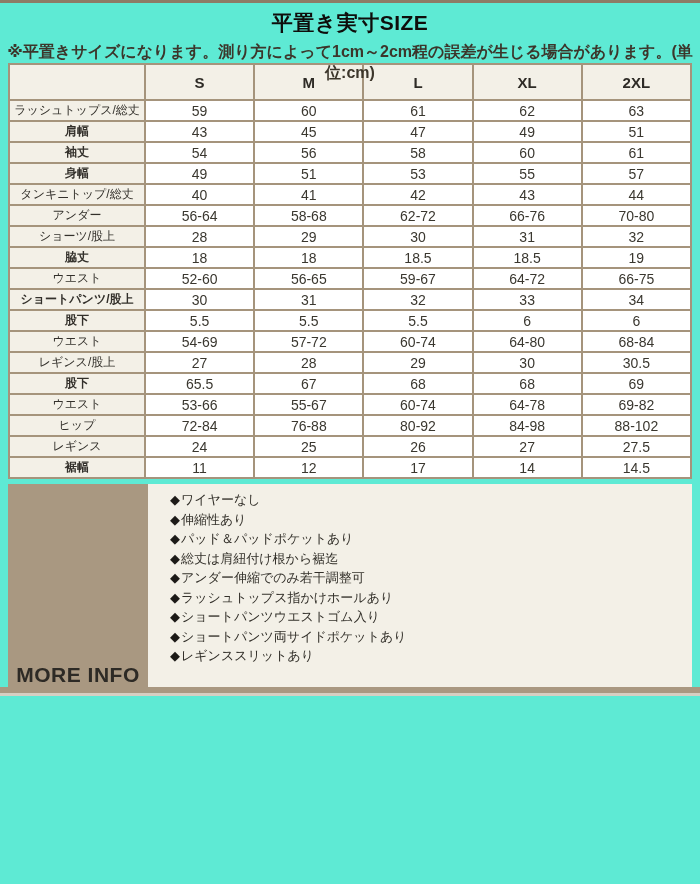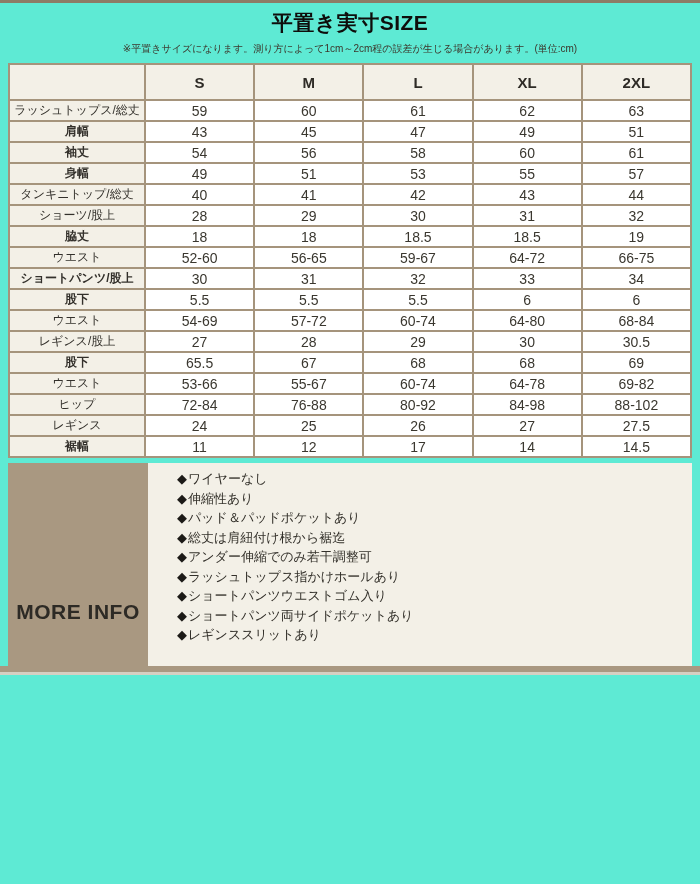--- a/index.html
+++ b/index.html
@@ -15,22 +15,23 @@
   .hdr { height: 60px; text-align: center; }
   .hdr h1 {
     padding-top: 6px;
     font-size: 21px;
     font-weight: 700;
     color: #0e0d0b;
     letter-spacing: 0.5px;
   }
   .hdr p {
     margin-top: 5px;
-    font-size: 10px;
+    font-size: 16px;
     color: #3c362b;
+    font-weight: bold;
   }
 
   
   table.size-table {
     width: 684px;
     margin: 0 8px;
     border-collapse: collapse;
     table-layout: fixed;
   }
   .size-table th, .size-table td {
@@ -56,32 +57,32 @@
     color: #3a372f;
   }
 
   
   .more-info { margin: 5px 8px 0 8px; height: 203px; display: flex; }
   .mi-label-cell {
     width: 140px;
     background: #a99881;
     display: flex;
     justify-content: center;
-    align-items: center;
+    align-items: flex-end;
   }
   .mi-label {
     margin-top: 95px;
     font-size: 21px;
     font-weight: 700;
     color: #2d2a25;
     letter-spacing: 0.5px;
     white-space: nowrap;
   }
   .mi-list-cell { flex: 1; background: #f3f0e7; }
-  ul.mi-list { list-style: none; padding: 6px 4px 0 29px; }
+  ul.mi-list { list-style: none; padding: 6px 4px 0 22px; }
   ul.mi-list li {
     font-size: 13px;
     line-height: 19.5px;
     color: #33302a;
     white-space: nowrap;
   }
   ul.mi-list li .diamond { color: #1c1a17; margin-right: 1px; }
 
   .bottom-strip { height: 6px; background: #a99881; }
   .bottom-line { height: 3px; background: #d6cfc2; }
@@ -149,20 +150,28 @@
           <td>55</td>
           <td>57</td>
         </tr>
         <tr>
           <th>タンキニトップ/総丈</th>
           <td>40</td>
           <td>41</td>
           <td>42</td>
           <td>43</td>
           <td>44</td>
+        </tr>
+        <tr>
+          <th>アンダー</th>
+          <td>56-64</td>
+          <td>58-68</td>
+          <td>62-72</td>
+          <td>66-76</td>
+          <td>70-80</td>
         </tr>
         <tr>
           <th>ショーツ/股上</th>
           <td>28</td>
           <td>29</td>
           <td>30</td>
           <td>31</td>
           <td>32</td>
         </tr>
         <tr>

